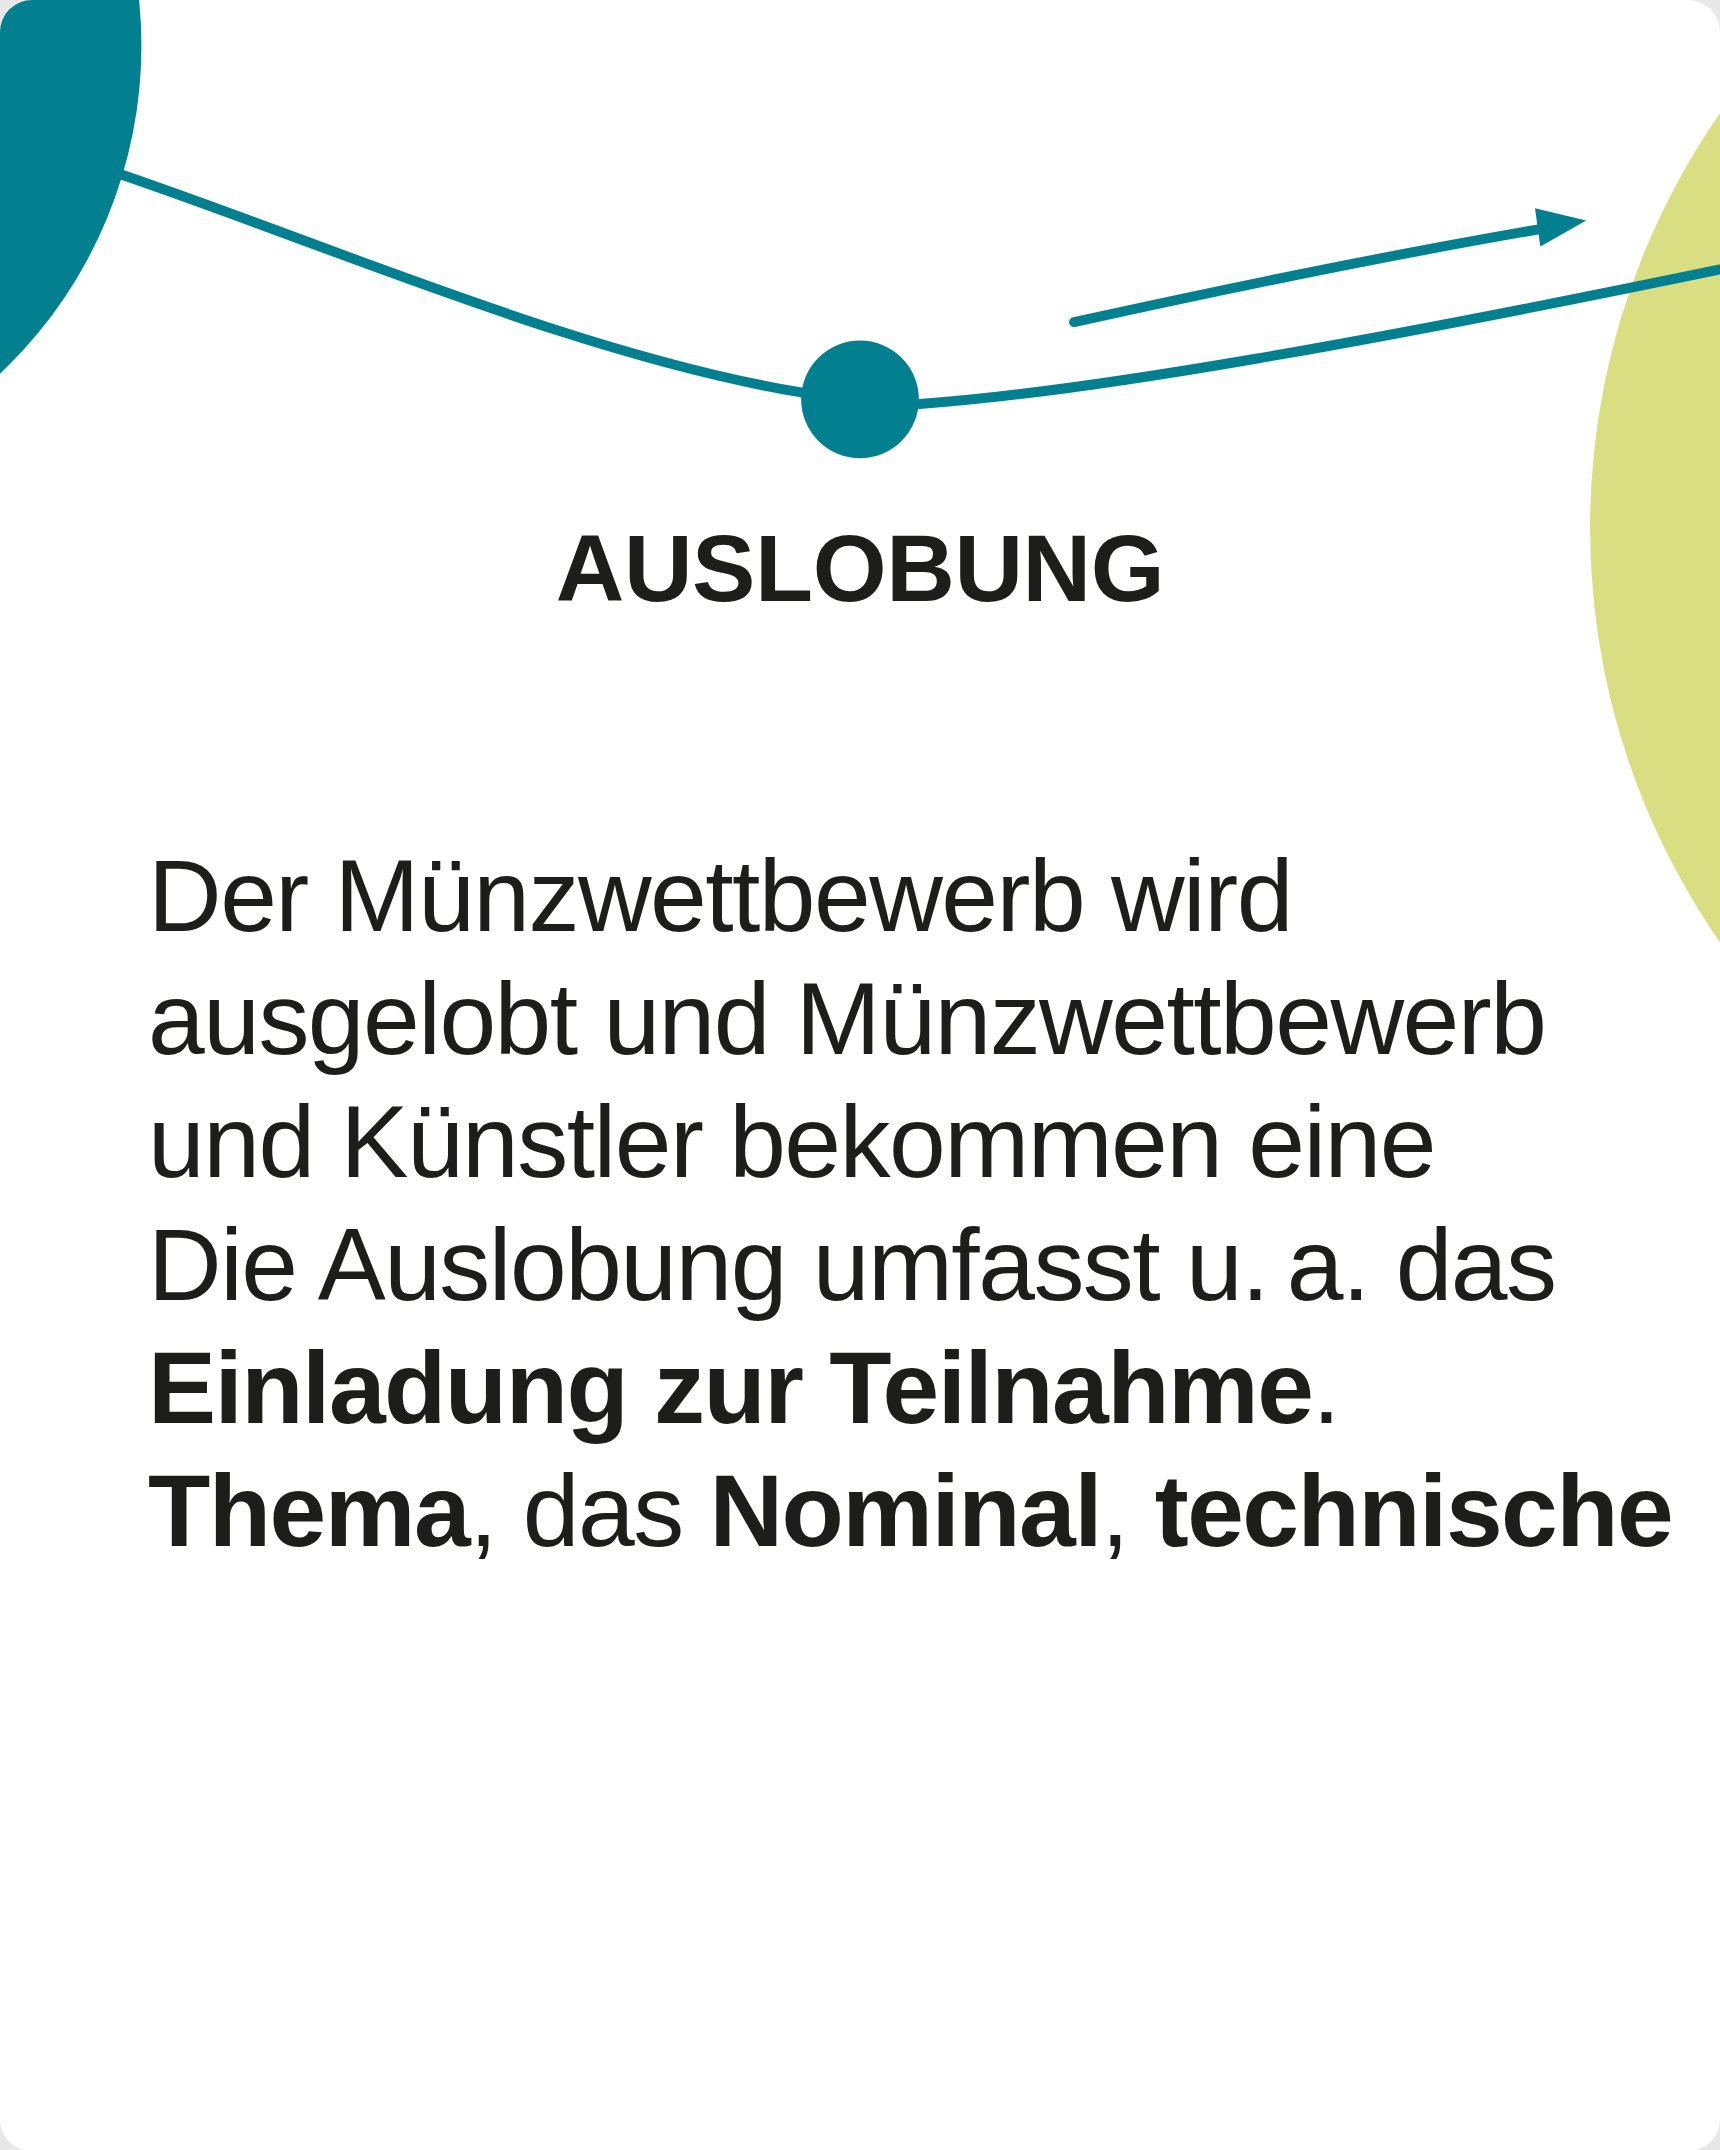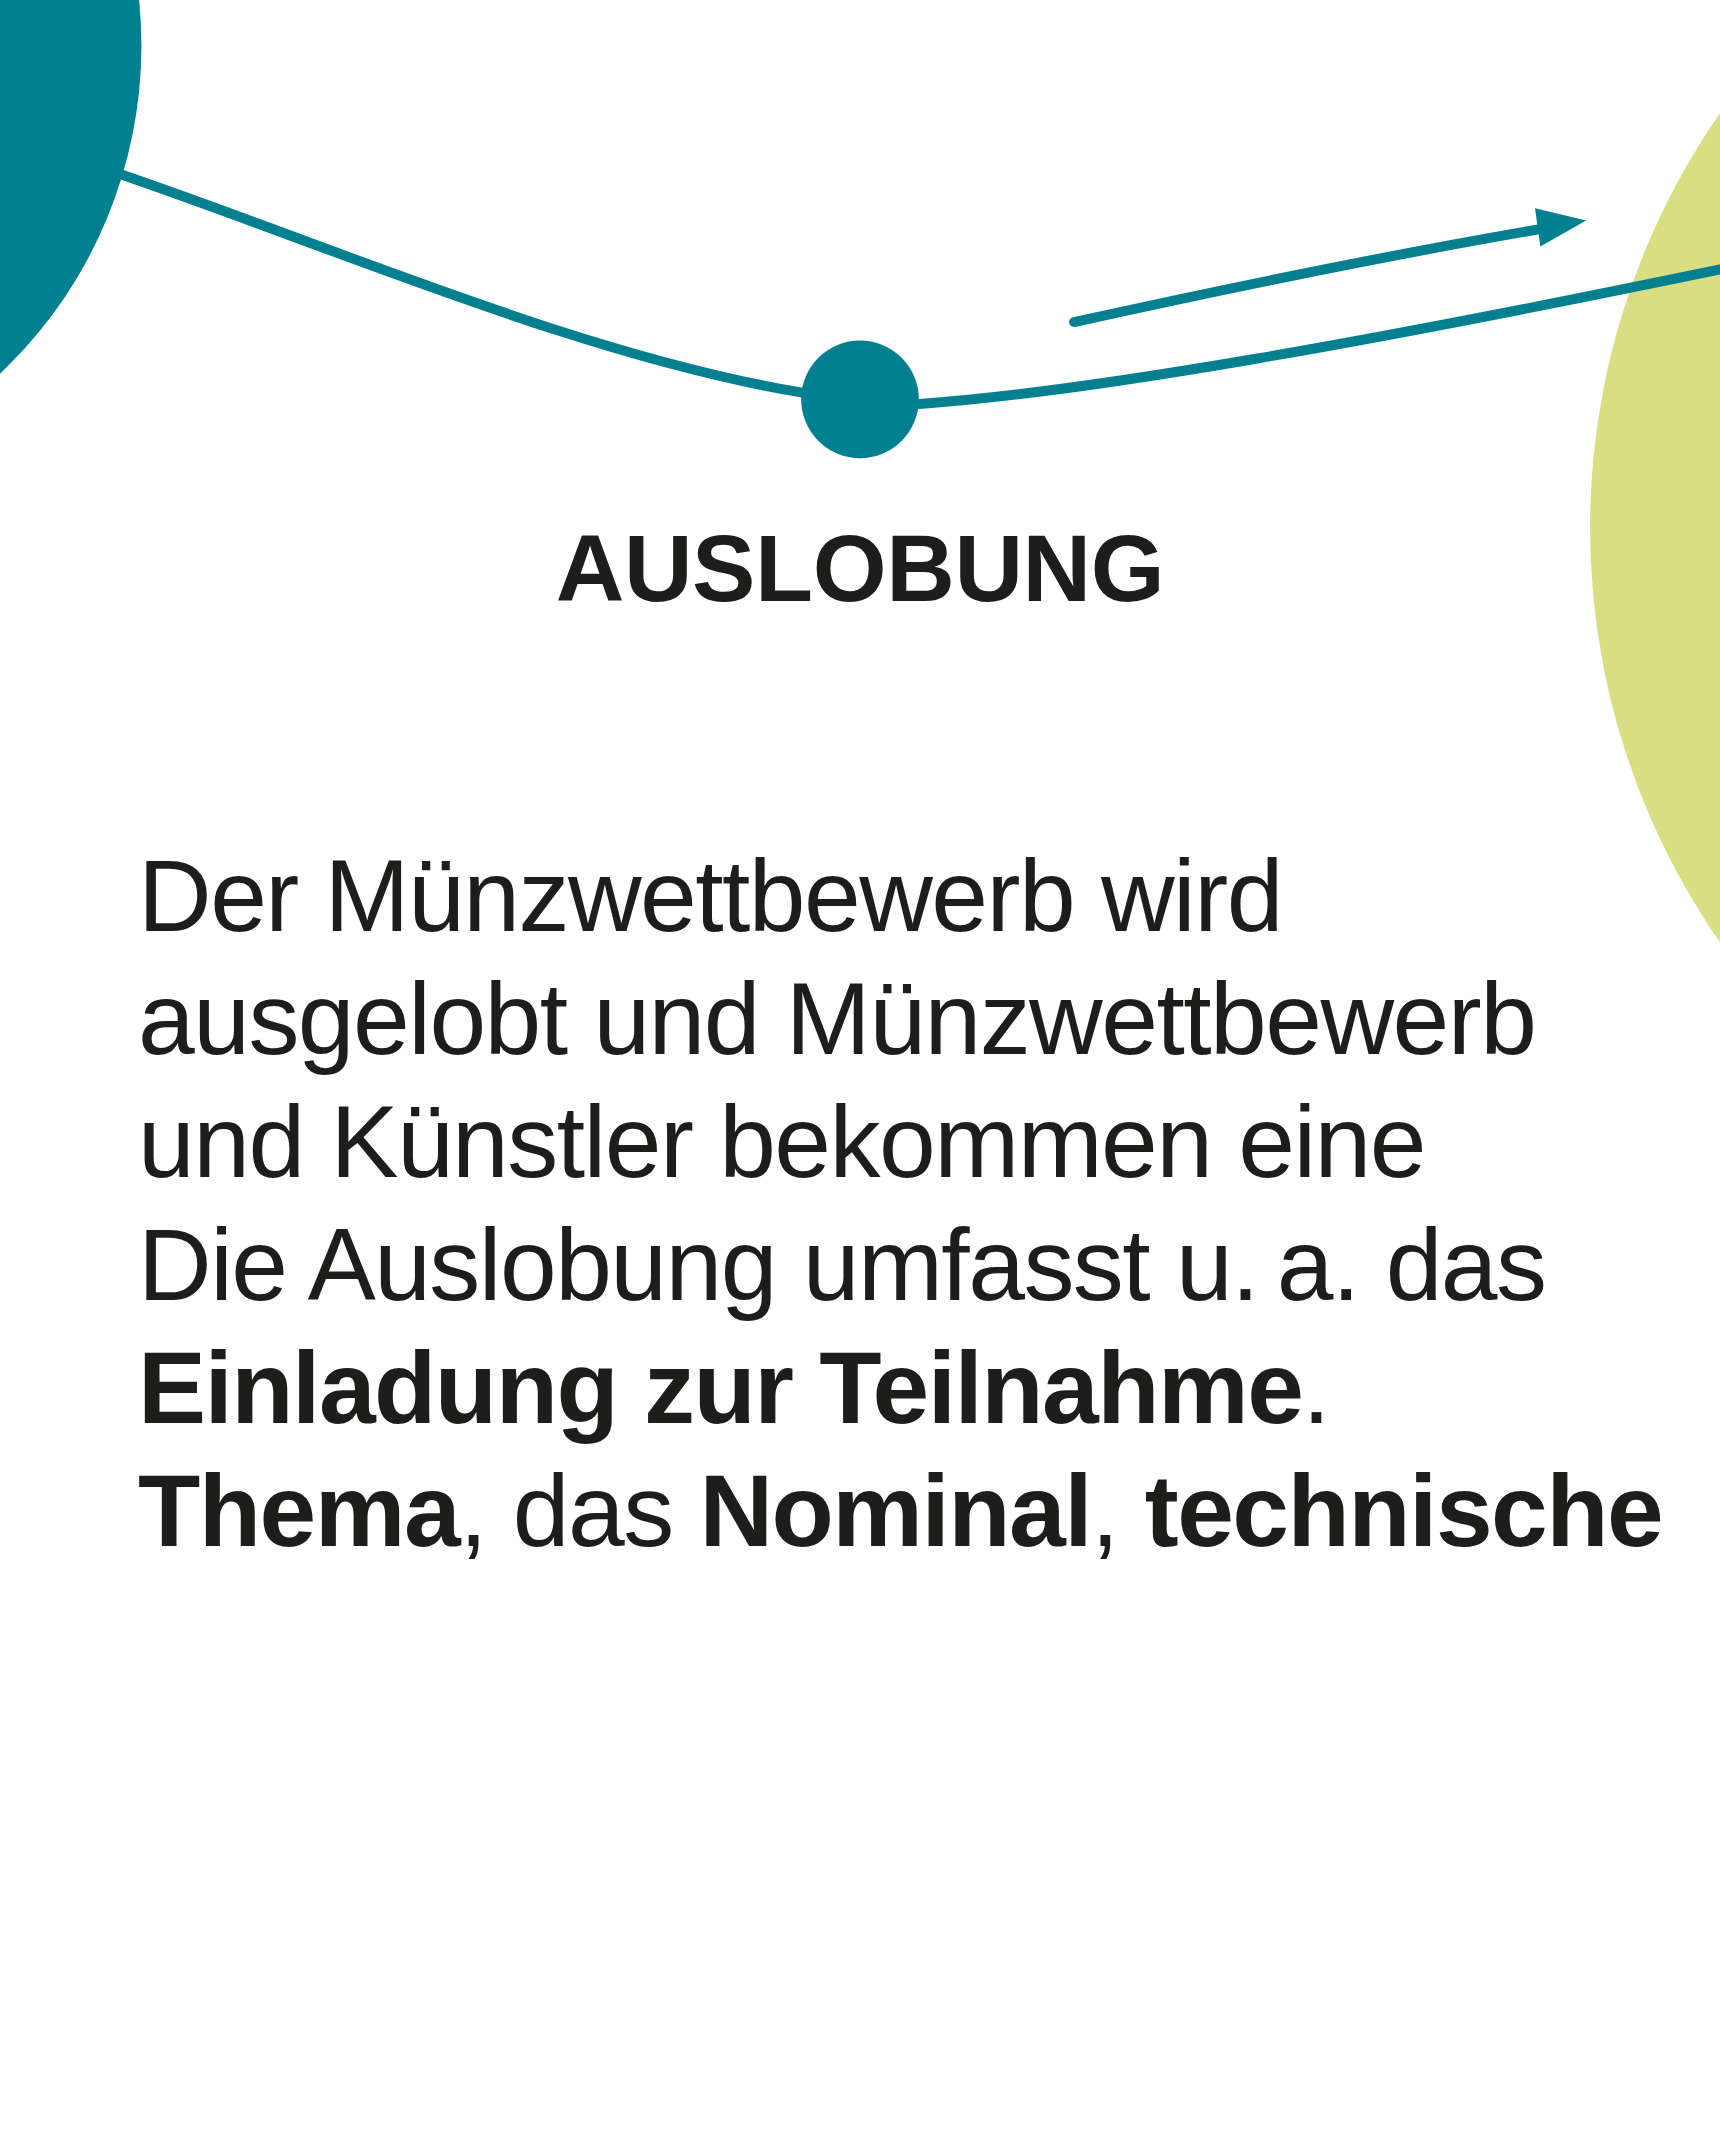--- a/index.html
+++ b/index.html
@@ -8,41 +8,42 @@
     --ink:#1d1d1b;
     --bg:#ffffff;
   }
   html,body{margin:0;padding:0;background:#e8e8e8;}
   .canvas{
     position:relative;
     width:1720px;height:2151px;
     background:var(--bg);
     overflow:hidden;
     font-family:"Liberation Sans", sans-serif;
+    border-radius:32px;
   }
   svg.decor{
     position:absolute;left:0;top:0;width:1720px;height:2151px;display:block;
   }
   .teal-fill{fill:var(--teal);}
   .lime-fill{fill:var(--lime);}
   .teal-stroke{fill:none;stroke:var(--teal);stroke-width:13;stroke-linecap:round;}
   .page-title{
     position:absolute;
     left:0;top:521px;width:1720px;
     margin:0;
     text-align:center;
     font-size:95px;
     font-weight:bold;
     letter-spacing:-0.4px;
     line-height:1;
     color:var(--ink);
   }
   .body-text{
     position:absolute;
-    left:138px;top:835px;
+    left:148px;top:835px;
     width:1529px;
     font-size:102px;
     line-height:123px;
     letter-spacing:-0.015em;
     color:var(--ink);
     white-space:nowrap;
   }
   .body-text .seg-bold{font-weight:bold;}
 </style>
 </head>

